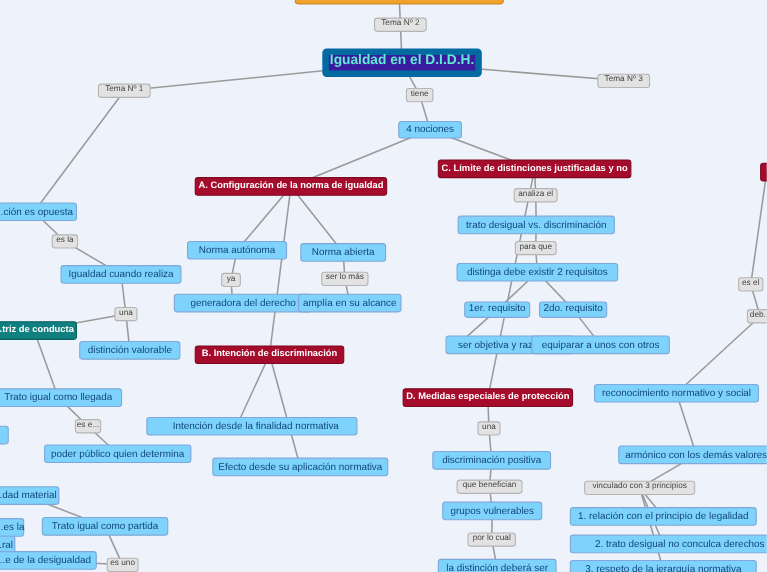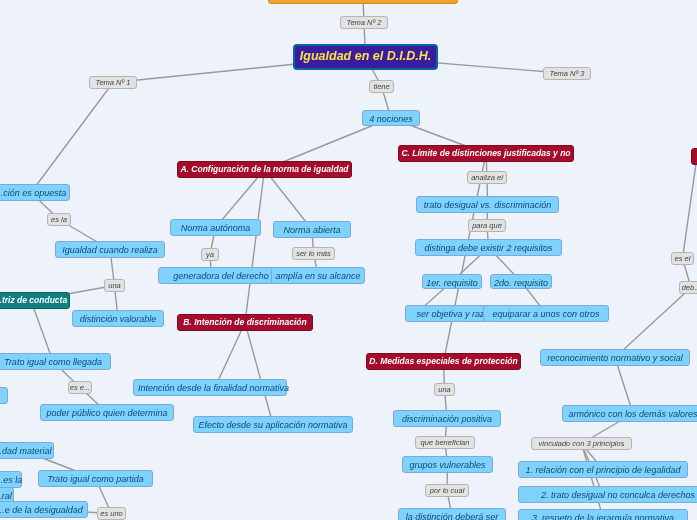--- a/index.html
+++ b/index.html
@@ -12,25 +12,24 @@
   }
   #canvas{position:absolute;left:0;top:0;width:697px;height:520px;}
   svg.links{position:absolute;left:0;top:0;width:697px;height:520px;}
   .node{
     position:absolute;
     box-sizing:border-box;
     text-align:center;
     border-radius:4px;
     line-height:1.15;
     display:flex;
-    align-items:flex-start;
+    align-items:flex-end;
     justify-content:center;
     padding:3px 6px;
     white-space:nowrap;
-    font-style:italic;
   }
   
   .n-concept{
     background:#7dd3fc;
     border:1px solid #7fa8d8;
     color:#13457e;
     font-size:9px;
     border-radius:3px;
   }
   
@@ -56,22 +55,22 @@
     background:#0f7f7f;
     border:1px solid #0a5e5e;
     color:#ffffff;
     font-size:8.5px;
     font-weight:bold;
     border-radius:3px;
   }
   
   .n-title{
     background:#3a1d9e;
-    border:2px solid #0369a1;
-    color:#fde047;
+    border:6px solid #0369a1;
+    color:#5eead4;
     font-size:12.5px;
     font-weight:bold;
     border-radius:4px;
   }
   
   .n-orange{
     background:#f0a32a;
     border:1px solid #d3861a;
     border-radius:3px;
   }
@@ -236,21 +235,21 @@
       </div>
       <div class="node n-concept" style="left: -5px; top: 353px; width: 116px; height: 17px;">
         <span>Trato igual como llegada</span>
       </div>
       <div class="node n-red" style="left: 366px; top: 353px; width: 155px; height: 17px;">
         <span>D. Medidas especiales de protección</span>
       </div>
       <div class="node n-concept" style="left: 540px; top: 349px; width: 150px; height: 17px;">
         <span>reconocimiento normativo y social</span>
       </div>
-      <div class="node n-concept" style="left: 133px; top: 379px; width: 154px; height: 17px; padding-left: 13px;">
+      <div class="node n-concept" style="left: 133px; top: 379px; width: 192px; height: 17px; padding-left: 13px;">
         <span>Intención desde la finalidad normativa</span>
       </div>
       <div class="node n-link" style="left: 68px; top: 381px; width: 24px; height: 13px;">
         <span>es e...</span>
       </div>
       <div class="node n-link" style="left: 434px; top: 383px; width: 21px; height: 13px;">
         <span>una</span>
       </div>
       <div class="node n-concept" style="left: -8px; top: 387px; width: 16px; height: 17px;">
         <span></span>

